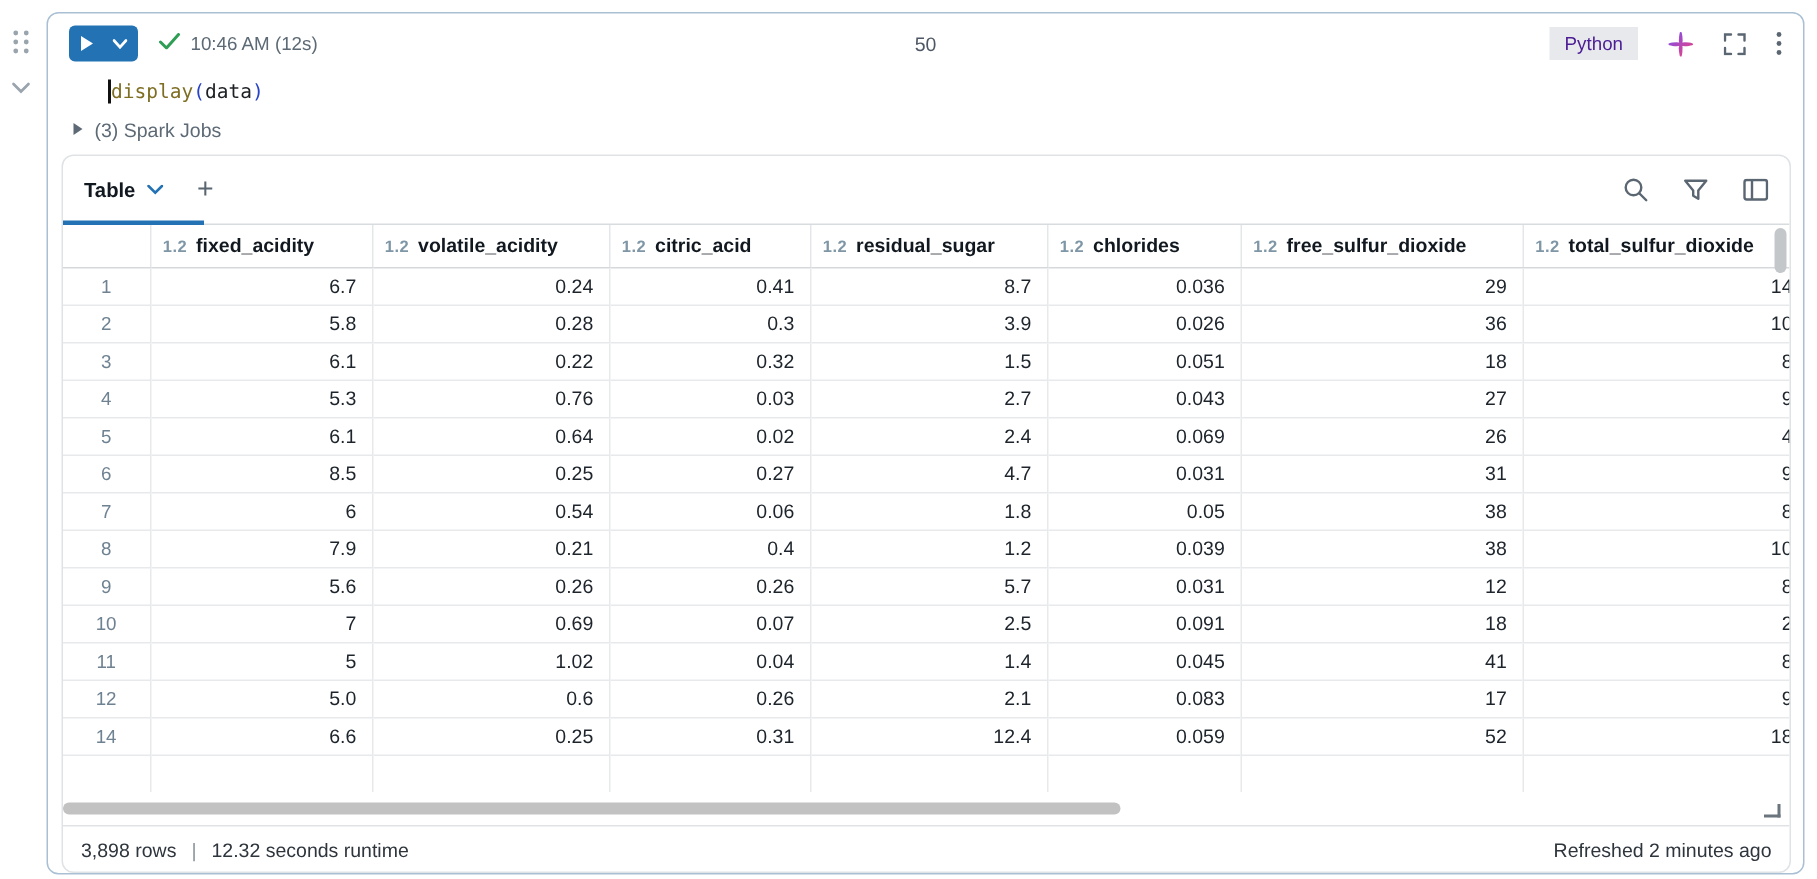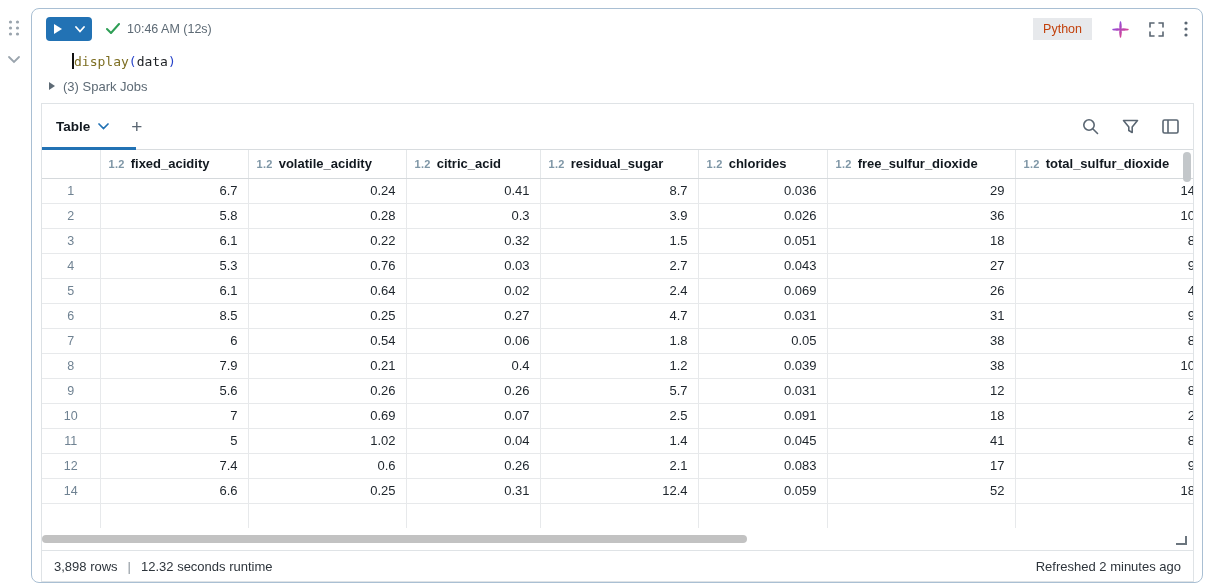--- a/index.html
+++ b/index.html
@@ -19,38 +19,38 @@
 
   
   .cell-toolbar { position:relative; height:40px; flex:none; display:flex; align-items:center; padding:0 14px; }
   .run-btn { width:46px; height:24px; background:#2272b4; border-radius:4px;
     display:flex; align-items:center; justify-content:center; cursor:pointer; }
   .run-btn .half { display:flex; align-items:center; justify-content:center; width:22px; height:24px; }
   .status-ok { display:flex; align-items:center; margin-left:14px; }
   .status-time { margin-left:7px; font-size:12.5px; color:#5d6a75; }
   .cell-number { position:absolute; left:0; right:0; text-align:center; font-size:13px; color:#4e5864; pointer-events:none; }
   .toolbar-right { margin-left:auto; display:flex; align-items:center; gap:20px; }
-  .lang-pill { background:#e7e9ec; border-radius:0; padding:4px 10px; font-size:12.5px; color:#c2410c; cursor:pointer; }
+  .lang-pill { background:#e7e9ec; border-radius:0; padding:4px 10px; font-size:12.5px; color:#4c1d95; cursor:pointer; }
   .icon-btn { display:flex; align-items:center; justify-content:center; cursor:pointer; }
 
   
   .code-line { position:relative; flex:none; height:24px; padding-left:40px; display:flex; align-items:center;
     font-family:"DejaVu Sans Mono","Liberation Mono",monospace; font-size:13px; cursor:text; }
   .code-line .cursor { display:inline-block; width:1.5px; height:16px; background:#111; margin-right:0.5px; }
   .tok-func { color:#7d6e22;margin-top:33px; }
   .tok-paren { color:#2743c9; }
   .tok-plain { color:#1c1f23;text-align:center; }
 
   
   .spark-jobs { flex:none; height:26px; display:flex; align-items:center; padding-left:17px; cursor:pointer; }
   .spark-jobs .tri { width:0; height:0; border-left:6px solid #5d6a75; border-top:4px solid transparent; border-bottom:4px solid transparent; margin-right:8px; }
   .spark-jobs-label { font-size:13px; color:#5d6a75;text-align:right; }
 
   
-  .results { flex:1; margin:4px 8px 0 9px; border:1px solid #dfe3e6; border-radius:0;
+  .results { flex:1; margin:4px 8px 0 9px; border:1px solid #dfe3e6; border-radius:8px;
     display:flex; flex-direction:column; overflow:hidden; background:#fff; position:relative; }
 
   .tabbar { position:relative; flex:none; height:46px; display:flex; align-items:center; padding:0 14px;
     border-bottom:1px solid #d8dcdf; }
   .tab-active { display:flex; align-items:center; cursor:pointer; }
   .tab-label { font-size:13.5px; font-weight:700; color:#11181f; }
   .tab-chevron { margin-left:8px; display:flex; }
   .tab-underline { position:absolute; left:0; bottom:-1px; width:94px; height:3px; background:#2272b4; }
   .add-tab { margin-left:22px; font-size:19px; color:#5a6672; cursor:pointer; line-height:1; }
   .tabbar-icons { margin-left:auto; display:flex; align-items:center; gap:23px; }
@@ -100,20 +100,21 @@
   <div class="collapse-chев">
     <svg width="14" height="9" viewBox="0 0 14 9">
         <path d="M2 2 L7 7 L12 2" fill="none" stroke="#9aa4ad" stroke-width="1.8" stroke-linecap="round"></path>
       </svg>
   </div>
 </div>
 
 <div class="cell-panel">
 
   <div class="cell-toolbar">
+    <div class="cell-number">50</div>
     <div class="run-btn">
       <span class="half">
         <svg width="10" height="12" viewBox="0 0 10 12">
             <path d="M1 1 L9 6 L1 11 Z" fill="#fff"></path>
           </svg>
       </span>
       <span class="half">
         <svg width="10" height="7" viewBox="0 0 10 7">
             <path d="M1 1 L5 5.5 L9 1" fill="none" stroke="#fff" stroke-width="1.8" stroke-linecap="round"></path>
           </svg>
@@ -334,21 +335,21 @@
               <td>5</td>
               <td>1.02</td>
               <td>0.04</td>
               <td>1.4</td>
               <td>0.045</td>
               <td>41</td>
               <td>8</td>
             </tr>
             <tr>
               <td>12</td>
-              <td>7.4</td>
+              <td>5.0</td>
               <td>0.6</td>
               <td>0.26</td>
               <td>2.1</td>
               <td>0.083</td>
               <td>17</td>
               <td>9</td>
             </tr>
             <tr>
               <td>14</td>
               <td>6.6</td>

